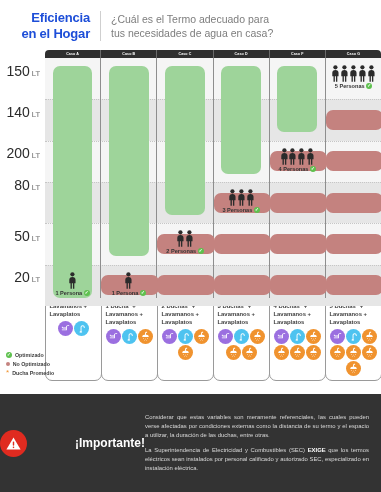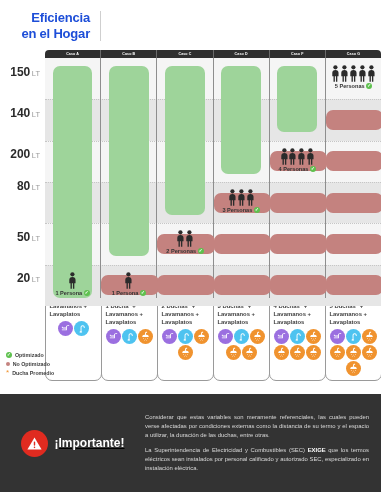--- a/index.html
+++ b/index.html
@@ -42,22 +42,22 @@
   }
   .yaxis {
     position: absolute; left: 0; top: 12px;
     width: 43px; height: 236px;
   }
   .ytick {
     position: absolute; right: 3px;
     transform: translateY(-50%);
     white-space: nowrap;
   }
-  .ytick b { font-size: 12px; color: #2b2b2b; font-weight: bold; margin-left: 29px; }
-  .ytick span { font-size: 7.5px; color: #9a9a9a; font-weight: normal; margin-left: 1.5px; }
+  .ytick b { font-size: 14px; color: #2b2b2b; font-weight: normal; margin-left: 29px; }
+  .ytick span { font-size: 7.5px; color: #9a9a9a; font-weight: bold; margin-left: 1.5px; }
 
   .plot {
     position: relative;
     height: 248px;
     width: 336px;
     border-top: 8px solid #2f2f2f;
     border-radius: 4px 4px 0 0;
     background: #f5f5f5;
   }
   .head-row {
@@ -167,21 +167,21 @@
   .leg-star { color: #f0932f; font-size: 8px; line-height: 6px; width: 8px; text-align: center; }
 
   
   .footer {
     position: absolute; left: 0; bottom: 0;
     width: 381px; height: 98px;
     background: #333333;
     display: flex; align-items: center;
   }
   .imp {
-    width: 145px; display: flex; align-items: center; justify-content: center; gap: 7px; text-decoration: underline;
+    width: 145px; display: flex; align-items: center; justify-content: space-between; gap: 7px;
   }
   .imp-icon {
     width: 27px; height: 27px; border-radius: 50%;
     background: #e02b20;
     display: flex; align-items: center; justify-content: center;
   }
   .imp-text { font-size: 12px; font-weight: bold; color: #ffffff; }
   .foot-body { flex: 1; padding-right: 12px; }
   .foot-p {
     font-size: 5.9px; color: #d9d9d9; line-height: 1.55;
@@ -192,20 +192,24 @@
 </style>
 </head>
 <body>
 
 <div class="header">
   <div class="header-title">
     <div>Eficiencia</div>
     <div>en el Hogar</div>
   </div>
   <div class="header-divider"></div>
+  <div class="header-sub">
+    <div>¿Cuál es el Termo adecuado para</div>
+    <div>tus necesidades de agua en casa?</div>
+  </div>
 </div>
 
 <div class="chart-wrap">
   <div class="yaxis" id="yaxis">
       <div class="ytick" style="top: 8.66667px;"><b>150</b><span>LT</span></div>
       <div class="ytick" style="top: 50px;"><b>140</b><span>LT</span></div>
       <div class="ytick" style="top: 91.3333px;"><b>200</b><span>LT</span></div>
       <div class="ytick" style="top: 123px;"><b>80</b><span>LT</span></div>
       <div class="ytick" style="top: 174px; text-align: right;"><b>50</b><span>LT</span></div>
       <div class="ytick" style="top: 215.333px;"><b>20</b><span>LT</span></div>

